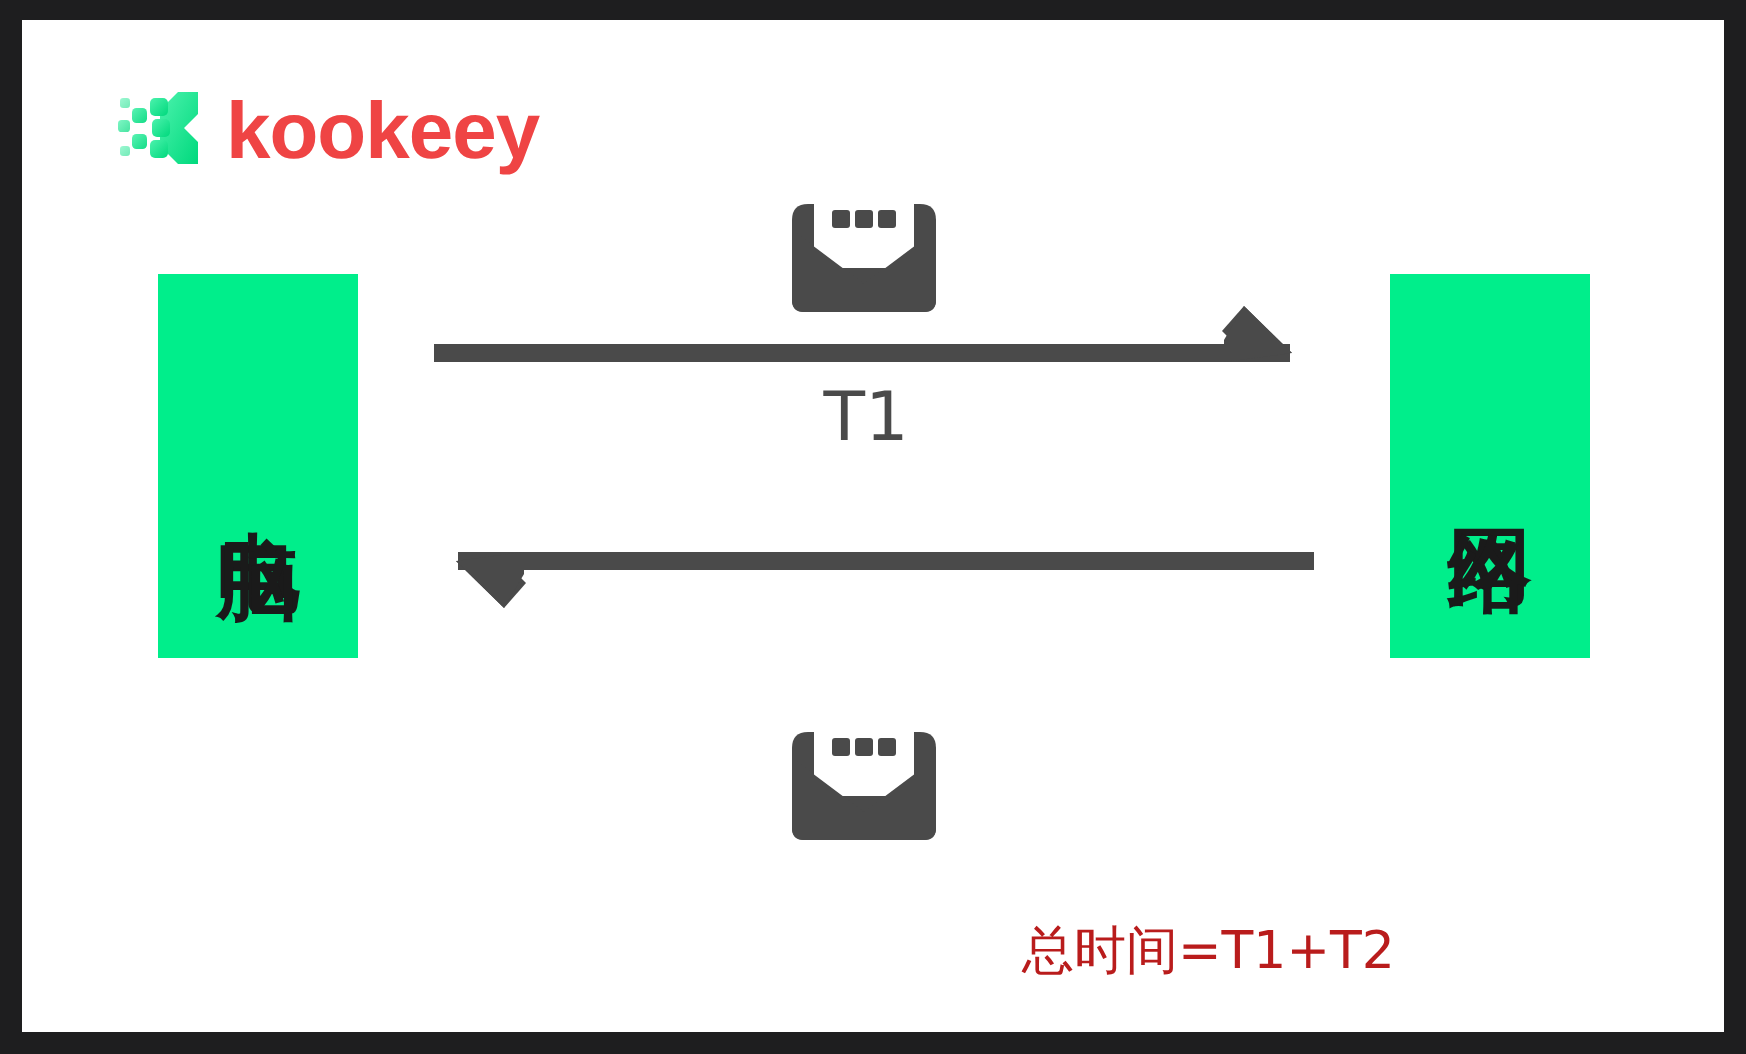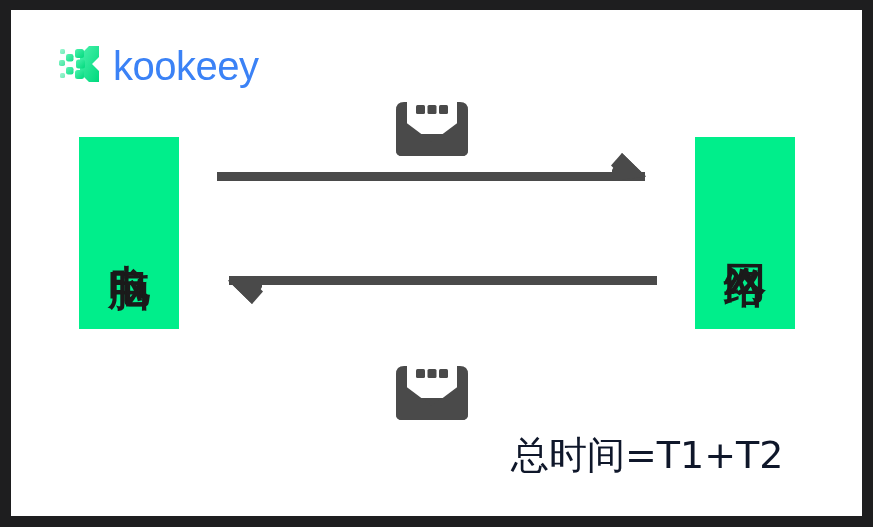--- a/index.html
+++ b/index.html
@@ -46,23 +46,23 @@
     left: 0;
     top: 2px;
     width: 52px;
     height: 40px;
   }
   #logo-word {
     position: absolute;
     left: 55px;
     top: -4px;
     font-size: 40px;
-    font-weight: 400;
+    font-weight: 700;
     letter-spacing: -0.5px;
-    color: #3b82f6;
+    color: #ef4444;
     line-height: 56px;
     white-space: nowrap;
   }
 
   
   .node-box {
     position: absolute;
     width: 100px;
     background: #00ee8b;
     display: flex;
@@ -110,23 +110,23 @@
     width: 84px;
     height: 76px;
   }
   #envelope-top    { left: 379px; top: 74px; }
   #envelope-bottom { left: 379px; top: 338px; }
 
   
   #formula {
     position: absolute;
     left: 500px;
-    top: 420px;
-    font-size: 38px;
-    color: #0f172a;
+    top: 448px;
+    font-size: 26px;
+    color: #b91c1c;
     font-weight: 400;
     white-space: nowrap;
     letter-spacing: 0px;
     font-family: "DejaVu Sans", "Liberation Sans", sans-serif;
   }
 </style>
 </head>
 <body>
 
 <div id="frame">
@@ -173,20 +173,21 @@
         <polygon points="611,143 635,166.5 601,171 601,160"></polygon>
       </g>
       <g fill="#4a4a4a">
 
         <rect x="218" y="266" width="428" height="9"></rect>
         <polygon points="241,294 217,270.5 241,270.5 252,281.5"></polygon>
         <polygon points="241,294 217,270.5 251,266 251,277"></polygon>
       </g>
     </svg>
 
+    <div class="arrow-label" id="label-t1">T1</div>
 
     <span class="envelope" id="envelope-top">
       <svg width="84" height="76" viewBox="0 0 84 76" xmlns="http://www.w3.org/2000/svg">
 
         <path d="M6 26 Q6 18 14 18 L70 18 Q78 18 78 26 L78 66 Q78 72 72 72 L12 72 Q6 72 6 66 Z" fill="#4a4a4a"></path>
 
         <rect x="17" y="4" width="50" height="46" rx="2" fill="#ffffff"></rect>
 
         <rect x="26" y="21" width="9" height="9" rx="1.5" fill="#4a4a4a"></rect>
         <rect x="37.5" y="21" width="9" height="9" rx="1.5" fill="#4a4a4a"></rect>

